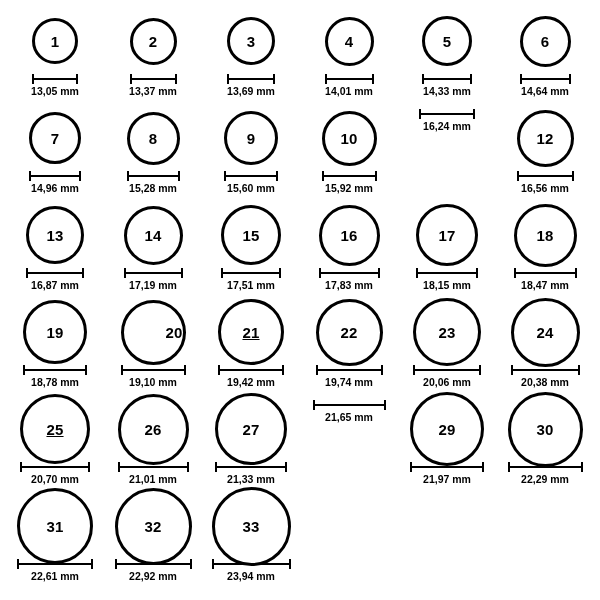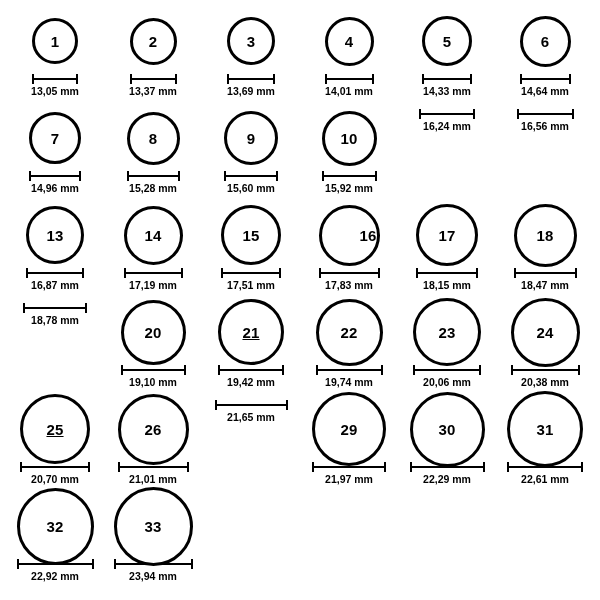--- a/index.html
+++ b/index.html
@@ -226,20 +226,25 @@
       </div>
       <div class="cell">
         <div class="measure" style="width: 56px;">
           <div class="bar"></div>
           <div class="tick left"></div>
           <div class="tick right"></div>
         </div>
         <div class="mm">16,24 mm</div>
       </div>
       <div class="cell">
+        <div class="ring-wrap">
+          <div class="ring" style="width: 57px; height: 57px;">
+            <span class="ring-label">12</span>
+          </div>
+        </div>
         <div class="measure" style="width: 57px;">
           <div class="bar"></div>
           <div class="tick left"></div>
           <div class="tick right"></div>
         </div>
         <div class="mm">16,56 mm</div>
       </div>
       <div class="cell">
         <div class="ring-wrap">
           <div class="ring" style="width: 58px; height: 58px;">
@@ -274,21 +279,21 @@
         </div>
         <div class="measure" style="width: 60px;">
           <div class="bar"></div>
           <div class="tick left"></div>
           <div class="tick right"></div>
         </div>
         <div class="mm">17,51 mm</div>
       </div>
       <div class="cell">
         <div class="ring-wrap">
-          <div class="ring" style="width: 61px; height: 61px; justify-content: flex-end;">
+          <div class="ring" style="width: 61px; height: 61px;">
             <span class="ring-label">16</span>
           </div>
         </div>
         <div class="measure" style="width: 61px;">
           <div class="bar"></div>
           <div class="tick left"></div>
           <div class="tick right"></div>
         </div>
         <div class="mm">17,83 mm</div>
       </div>
@@ -312,30 +317,35 @@
           </div>
         </div>
         <div class="measure" style="width: 63px;">
           <div class="bar"></div>
           <div class="tick left"></div>
           <div class="tick right"></div>
         </div>
         <div class="mm">18,47 mm</div>
       </div>
       <div class="cell">
+        <div class="ring-wrap">
+          <div class="ring" style="width: 64px; height: 64px;">
+            <span class="ring-label">19</span>
+          </div>
+        </div>
         <div class="measure" style="width: 64px;">
           <div class="bar"></div>
           <div class="tick left"></div>
           <div class="tick right"></div>
         </div>
         <div class="mm">18,78 mm</div>
       </div>
       <div class="cell">
         <div class="ring-wrap">
-          <div class="ring" style="width: 65px; height: 65px;">
+          <div class="ring" style="width: 65px; height: 65px; justify-content: flex-end;">
             <span class="ring-label">20</span>
           </div>
         </div>
         <div class="measure" style="width: 65px;">
           <div class="bar"></div>
           <div class="tick left"></div>
           <div class="tick right"></div>
         </div>
         <div class="mm">19,10 mm</div>
       </div>
@@ -409,20 +419,33 @@
           <div class="ring" style="width: 71px; height: 71px;">
             <span class="ring-label">26</span>
           </div>
         </div>
         <div class="measure" style="width: 71px;">
           <div class="bar"></div>
           <div class="tick left"></div>
           <div class="tick right"></div>
         </div>
         <div class="mm">21,01 mm</div>
+      </div>
+      <div class="cell">
+        <div class="ring-wrap">
+          <div class="ring" style="width: 72px; height: 72px;">
+            <span class="ring-label">27</span>
+          </div>
+        </div>
+        <div class="measure" style="width: 72px;">
+          <div class="bar"></div>
+          <div class="tick left"></div>
+          <div class="tick right"></div>
+        </div>
+        <div class="mm">21,33 mm</div>
       </div>
       <div class="cell">
         <div class="measure" style="width: 73px;">
           <div class="bar"></div>
           <div class="tick left"></div>
           <div class="tick right"></div>
         </div>
         <div class="mm">21,65 mm</div>
       </div>
       <div class="cell">

